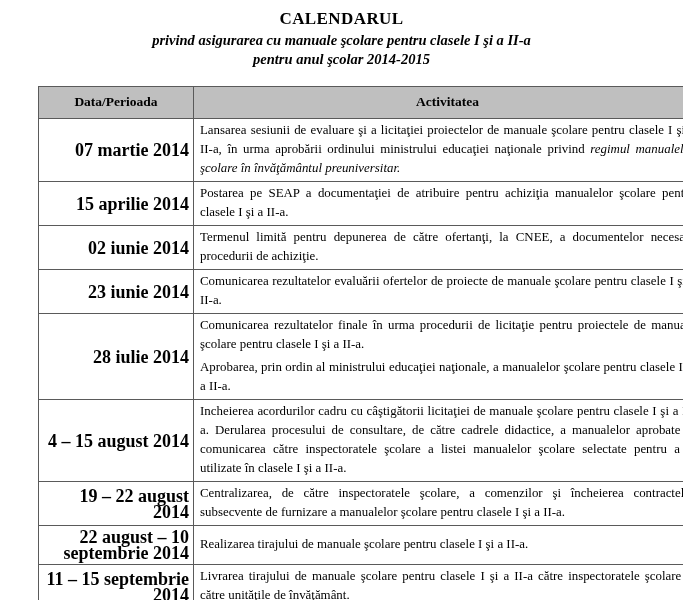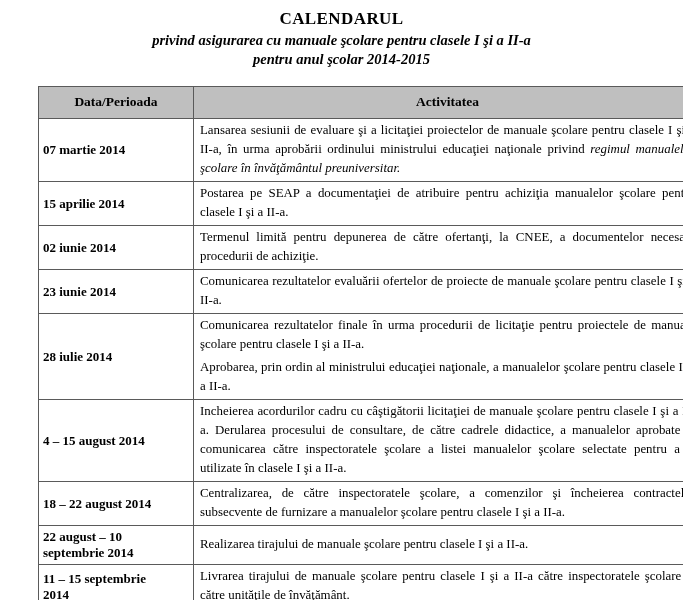--- a/index.html
+++ b/index.html
@@ -81,23 +81,23 @@
   thead th {
     background: #bfbfbf;
     font-weight: bold;
     font-size: 13.5px;
     text-align: center;
     padding: 7px 4px 8px 4px;
     line-height: 16px;
   }
 
   td.date-cell {
-    text-align: left;
-    font-weight: bold;
-    font-size: 13px;
+    text-align: right;
+    font-weight: bold;
+    font-size: 18px;
     line-height: 16px;
     padding: 3px 4px;
     white-space: pre-line;
   }
 
   td.activity-cell {
     text-align: justify;
     text-justify: inter-word;
     font-size: 12.9px;
     line-height: 19px;
@@ -176,21 +176,21 @@
               <p>Aprobarea, prin ordin al ministrului educaţiei naţionale, a manualelor şcolare pentru clasele I şi a II-a.</p>
             </td>
           </tr>
           <tr>
             <td class="date-cell">4 – 15 august 2014</td>
             <td class="activity-cell">
               <p>Incheierea acordurilor cadru cu câştigătorii licitaţiei de manuale şcolare pentru clasele I şi a II-a. Derularea procesului de consultare, de către cadrele didactice, a manualelor aprobate şi comunicarea către inspectoratele şcolare a listei manualelor şcolare selectate pentru a fi utilizate în clasele I şi a II-a.</p>
             </td>
           </tr>
           <tr>
-            <td class="date-cell">18 – 22 august 2014</td>
+            <td class="date-cell">19 – 22 august 2014</td>
             <td class="activity-cell">
               <p>Centralizarea, de către inspectoratele şcolare, a comenzilor şi încheierea contractelor subsecvente de furnizare a manualelor şcolare pentru clasele I şi a II-a.</p>
             </td>
           </tr>
           <tr>
             <td class="date-cell">22 august – 10
 septembrie 2014</td>
             <td class="activity-cell">
               <p>Realizarea tirajului de manuale şcolare pentru clasele I şi a II-a.</p>
             </td>

